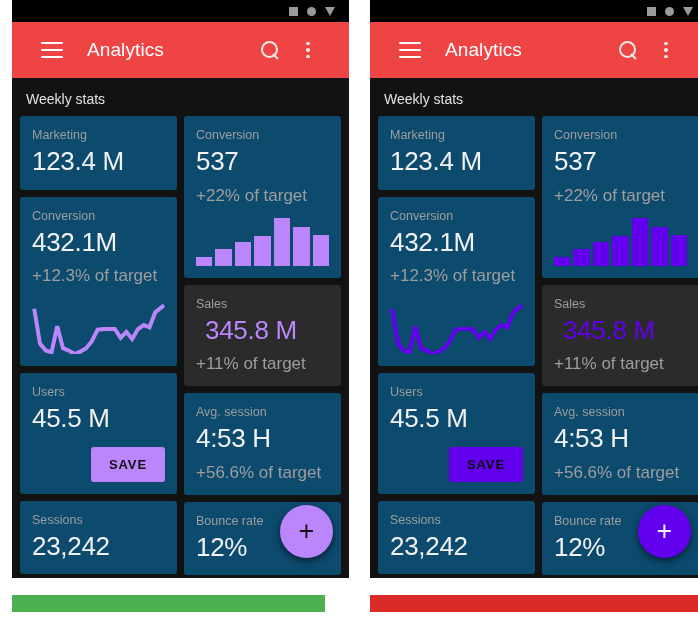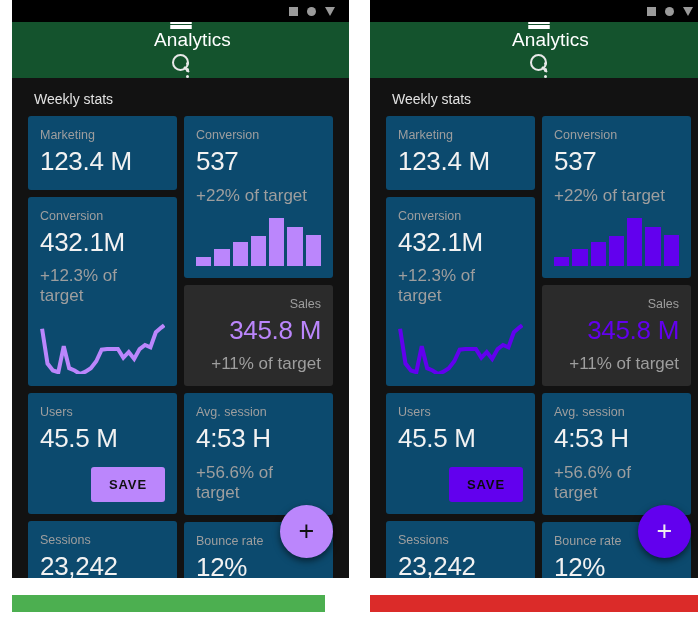--- a/index.html
+++ b/index.html
@@ -30,22 +30,22 @@
   }
   .sb-sq { width: 9px; height: 9px; background: #9a9a9a; }
   .sb-ci { width: 9px; height: 9px; background: #9a9a9a; border-radius: 50%; }
   .sb-tr {
     width: 0; height: 0; border-left: 5px solid transparent;
     border-right: 5px solid transparent; border-top: 9px solid #9a9a9a;
   }
 
   
   .toolbar {
-    height: 56px; background: #14532d;
-    display: flex; align-items: center; padding: 0 29px; flex-direction: column;
+    height: 56px; background: #ef4444;
+    display: flex; align-items: center; padding: 0 29px;
   }
   .hamburger { width: 22px; height: 16px; display: flex; flex-direction: column;
     justify-content: space-between; cursor: pointer; }
   .hamburger span { display: block; height: 2px; background: #ffffff; border-radius: 1px; }
   .app-title {
     color: #ffffff; font-size: 19px; margin-left: 24px; flex: 1;
     letter-spacing: .1px;
   }
   .tb-icon { width: 24px; height: 24px; position: relative; cursor: pointer; }
   .search-icon::before {
@@ -55,34 +55,34 @@
   .search-icon::after {
     content: ""; position: absolute; left: 15px; top: 15px;
     width: 7px; height: 2px; background: #e8e8e8; transform: rotate(45deg);
     transform-origin: left center;
   }
   .more-icon { margin-left: 14px; display: flex; flex-direction: column;
     align-items: center; justify-content: center; gap: 3px; }
   .more-icon i { width: 3.5px; height: 3.5px; background: #e8e8e8; border-radius: 50%; display: block; }
 
   
-  .content { position: relative; background: #121212; height: 500px; padding: 0 16px; }
+  .content { position: relative; background: #121212; height: 500px; padding: 0 8px; }
   .section-title { color: #e2e2e2; font-size: 14px; padding: 13px 6px 9px 6px; }
 
   .grid { display: flex; gap: 7px; }
   .col { display: flex; flex-direction: column; gap: 7px; flex: 1; }
 
   .card {
     background: #0c4a6e; border-radius: 3px; padding: 12px 12px 12px 12px;
     position: relative;
   }
-  .card.elevated { background: #2b2b2b; text-align: right; }
+  .card.elevated { background: #2b2b2b; }
   .card-label { font-size: 12.5px; color: #9e9e9e; margin-bottom: 3px; }
   .card-value { font-size: 26px; color: #f2f2f2; font-weight: 400; letter-spacing: -.3px; line-height: 1.25; }
-  .card-value.accent { color: #BB86FC; }
+  .card-value.accent { color: #BB86FC; margin-left: 9px; }
   .panel.right .card-value.accent { color: #6200EE; }
   .card-sub { font-size: 17px; color: #9e9e9e; margin-top: 8px; }
 
   
   .barchart { display: flex; align-items: flex-end; gap: 3px; height: 48px; margin-top: 12px; }
   .barchart i { flex: 1; background: #BB86FC; display: block; }
   .panel.right .barchart i { background: #6200EE; }
 
   
   .linechart { margin-top: 10px; height: 58px; }

